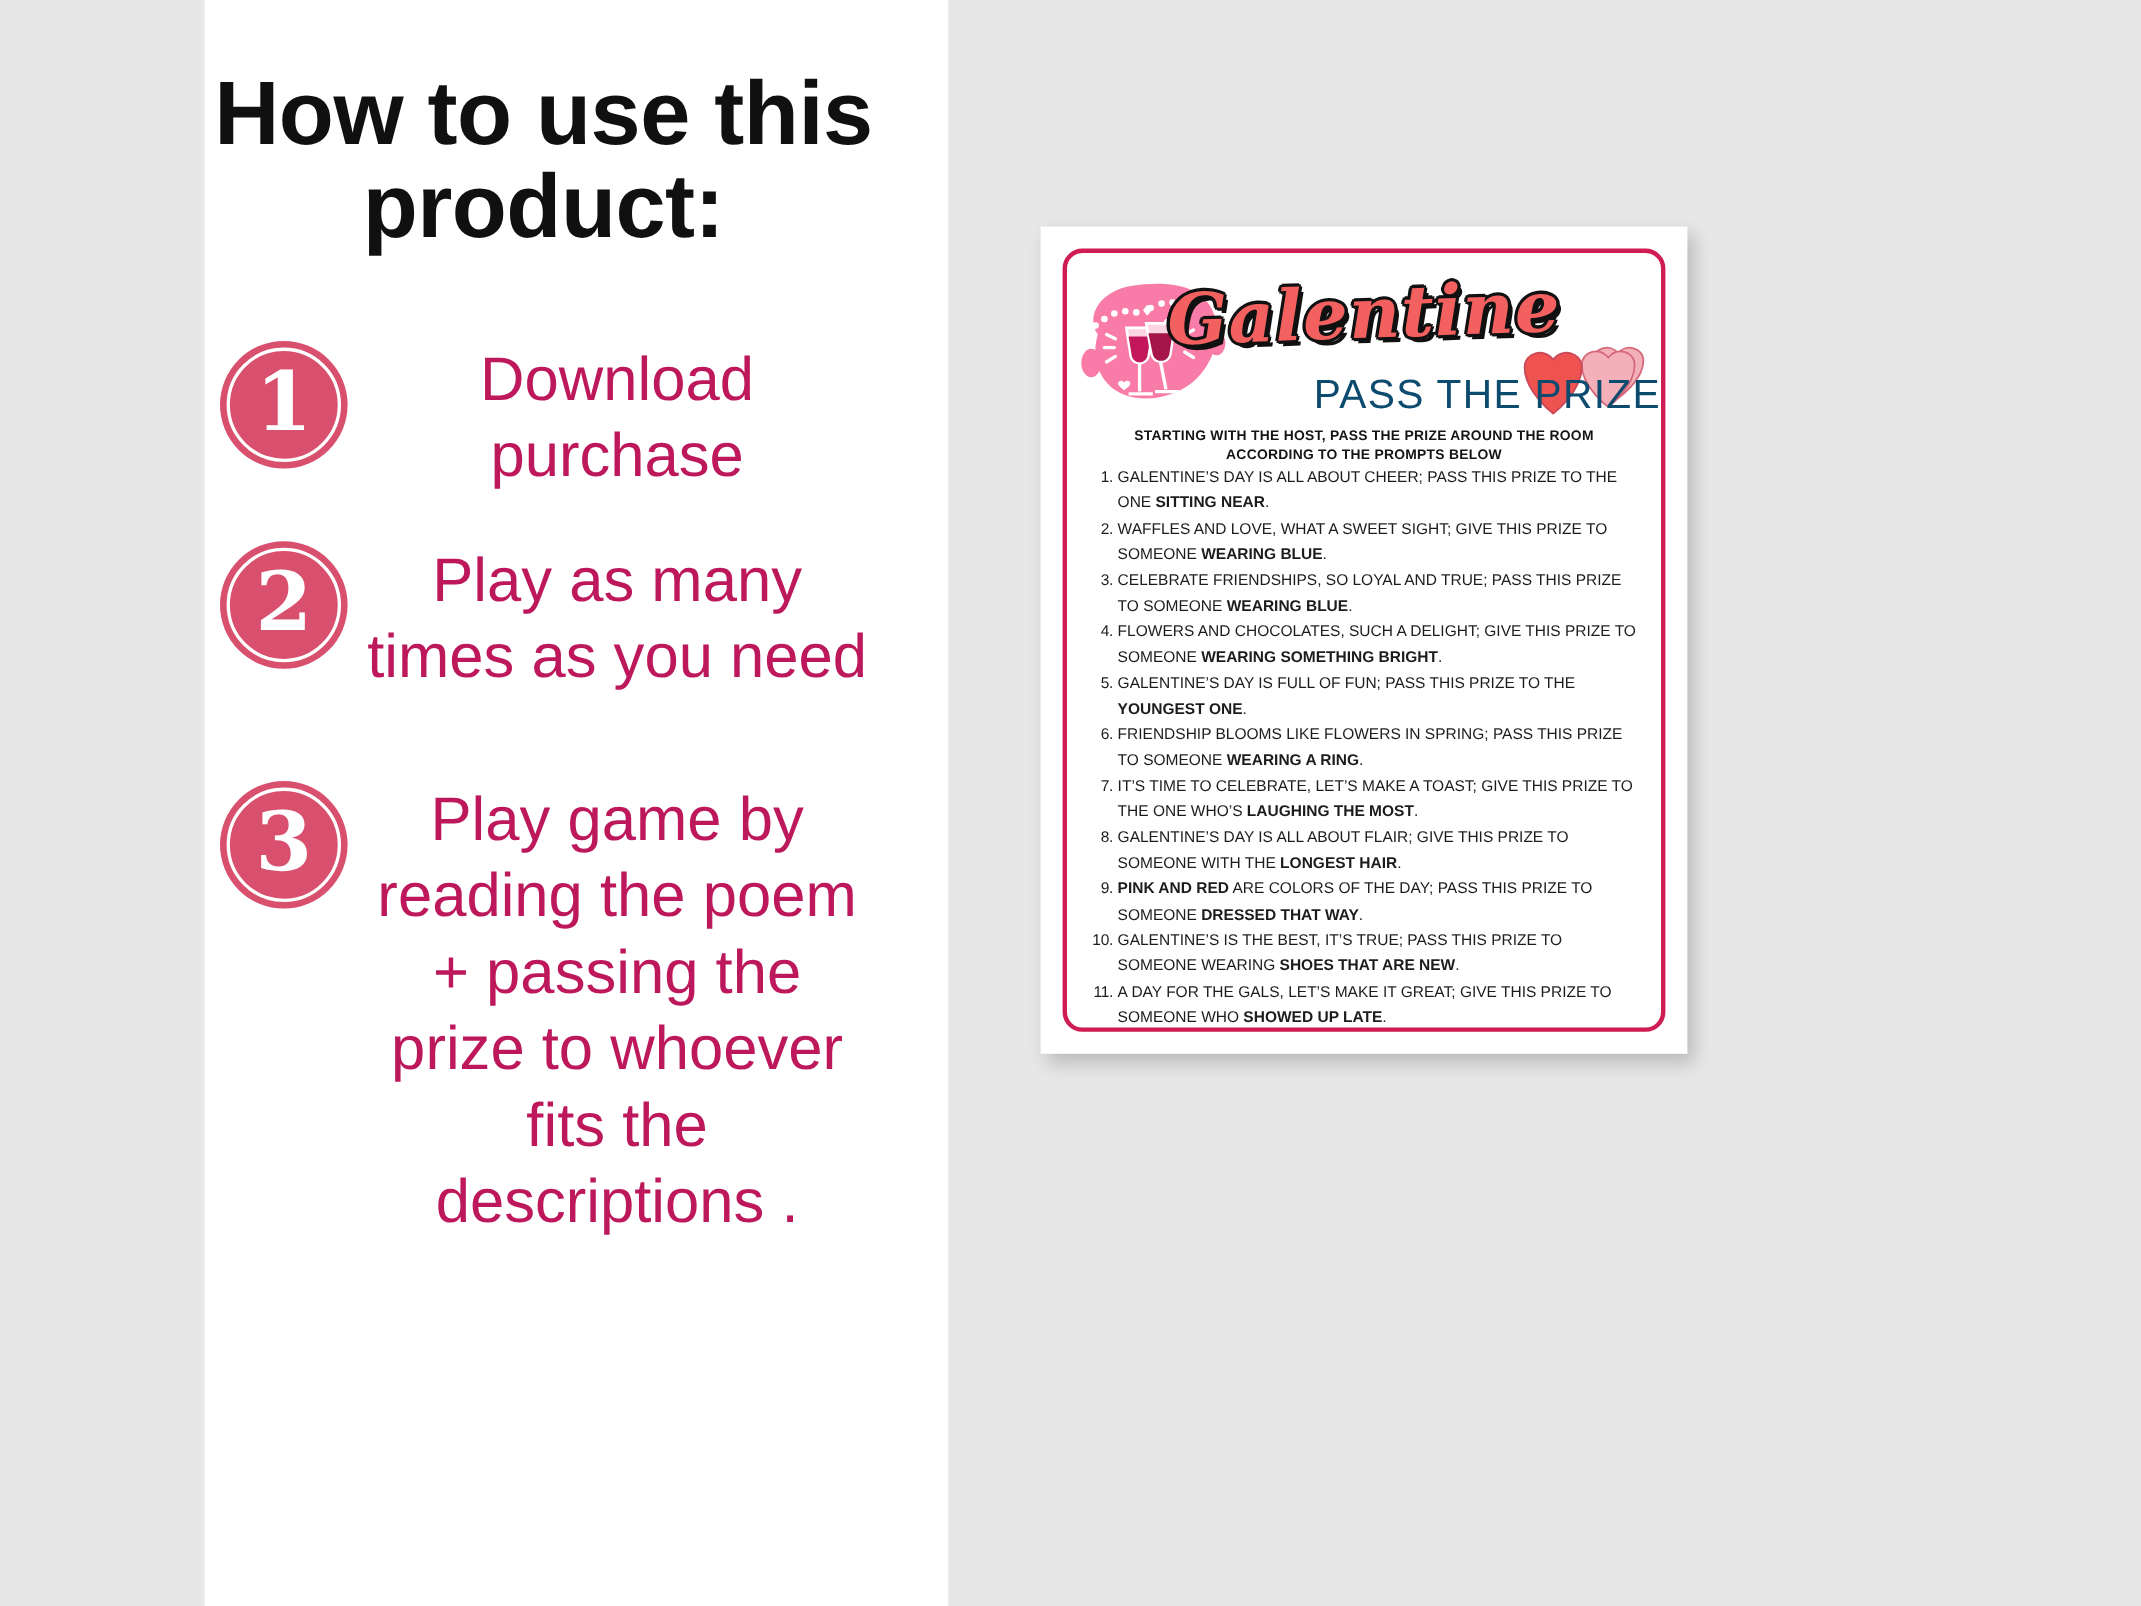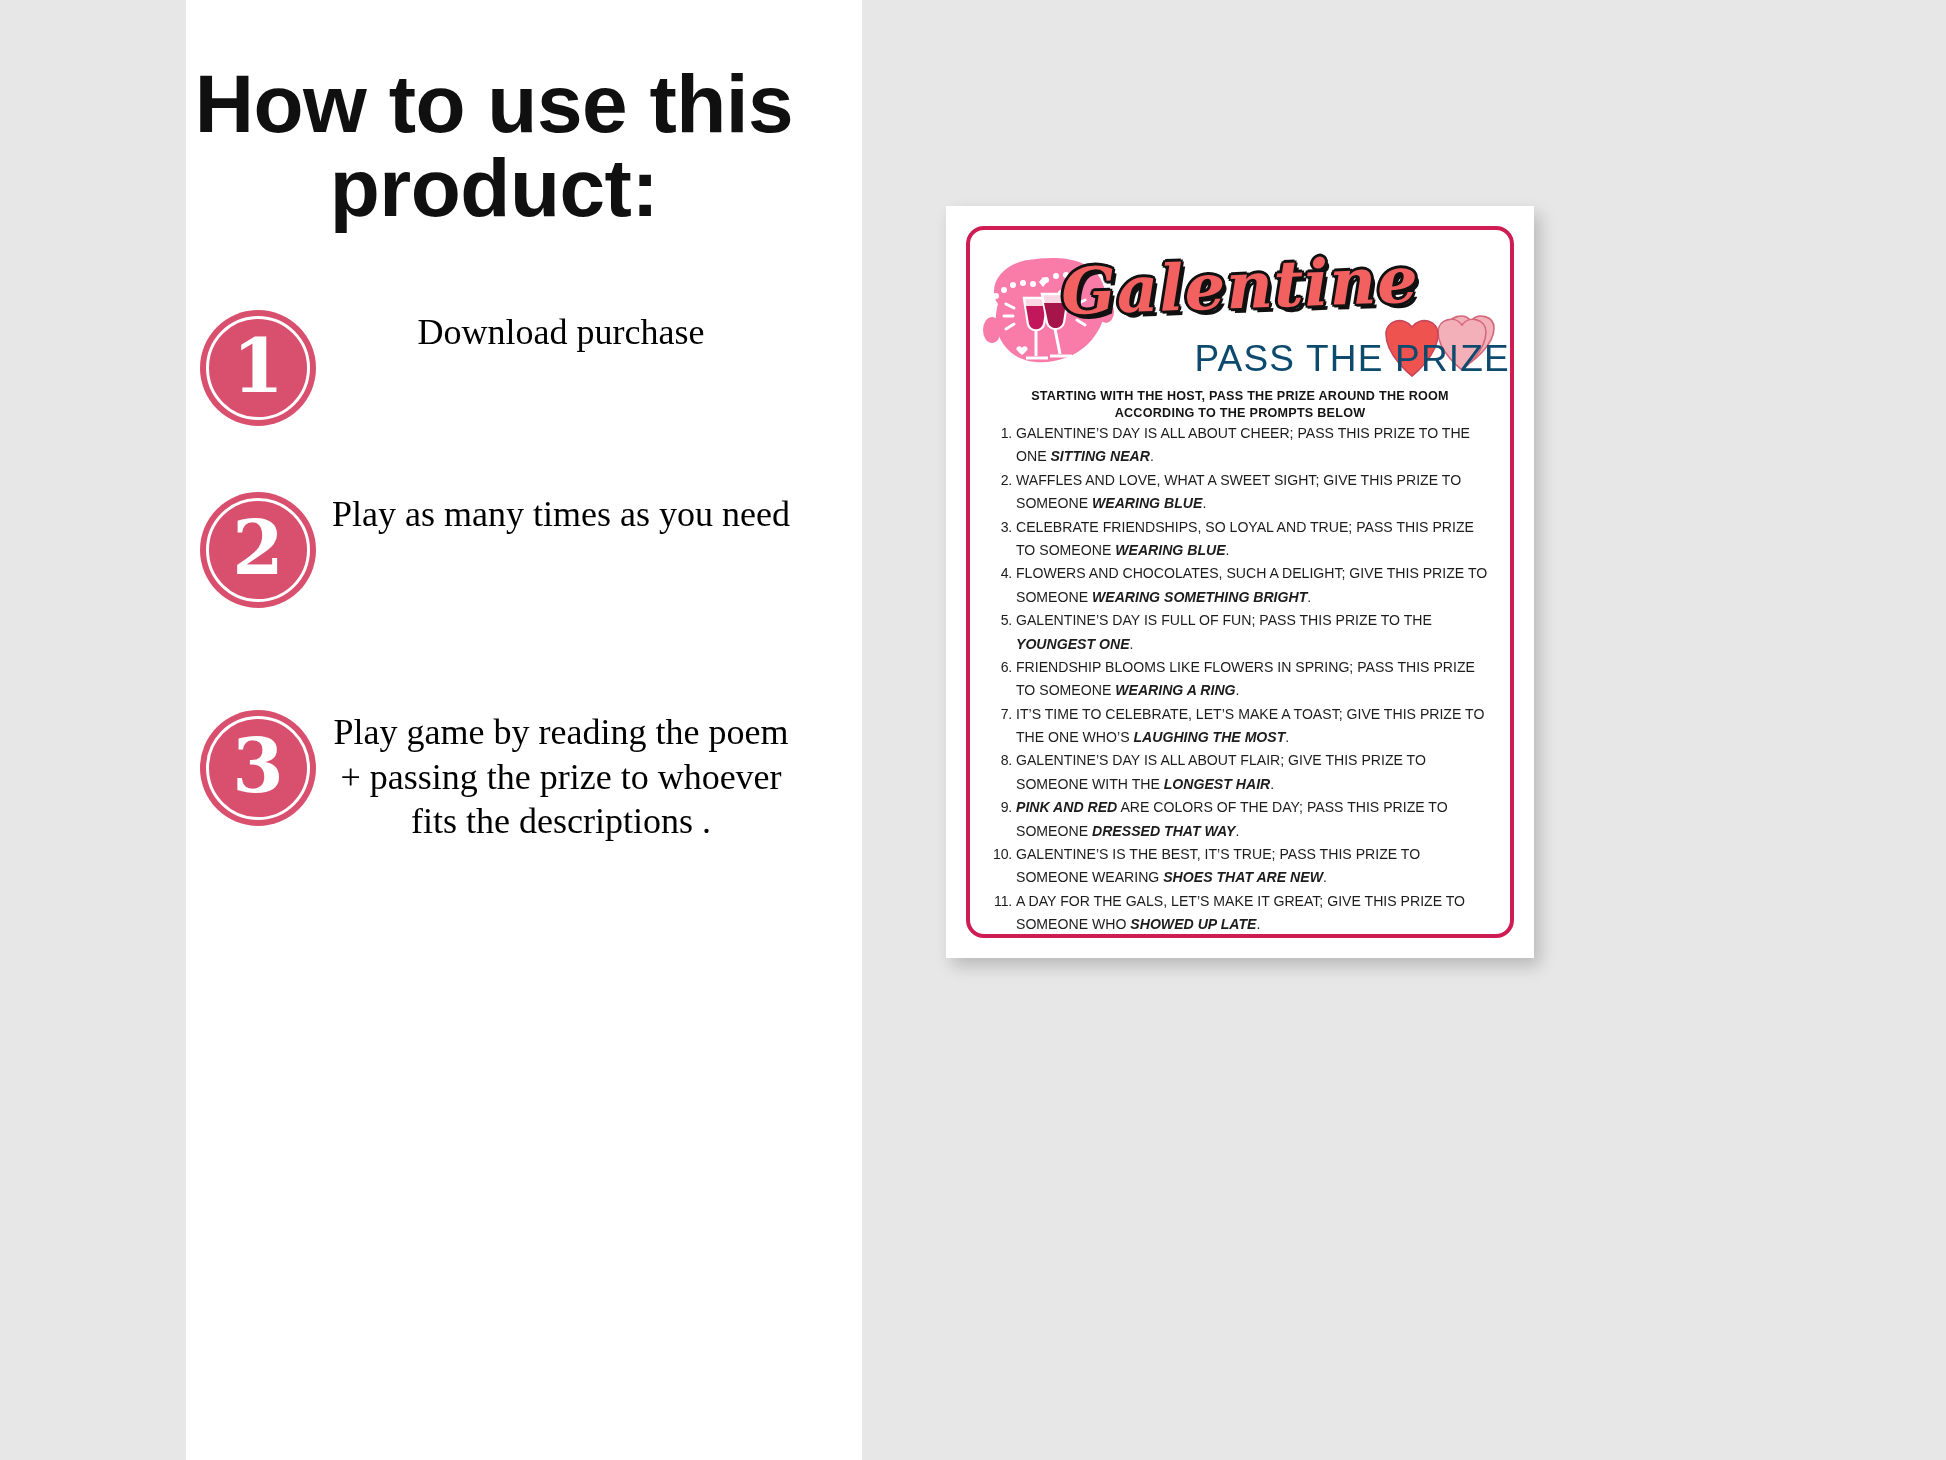--- a/index.html
+++ b/index.html
@@ -80,24 +80,24 @@
     font-weight: bold;
     font-size: 74px;
     line-height: 1;
     padding-bottom: 4px;
     box-sizing: border-box;
   }
 
   .step-text {
     flex: 1 1 auto;
     text-align: center;
-    font-size: 36px;
+    font-size: 56px;
     line-height: 1.24;
-    color: #000000;
-    font-family: Liberation Serif, serif;
+    color: #be185d;
+    font-family: Liberation Sans, sans-serif;
     font-weight: normal;
     padding-left: 10px;
     padding-right: 6px;
   }
 
   #step-1 { top: 310px; }
   #step-2 { top: 492px; }
   #step-3 { top: 710px; }
 
   
@@ -212,21 +212,21 @@
   }
   .prompt-num {
     flex: 0 0 26px;
     text-align: right;
     padding-right: 4px;
     letter-spacing: -0.2px;
   }
   .prompt-body {
     flex: 1 1 auto;
   }
-  .prompt-body b { font-weight: bold; font-style: italic; }
+  .prompt-body b { font-weight: bold; }
 </style>
 </head>
 <body>
 
 <div id="left-panel">
 
   <div id="how-to-title">How to use this product:</div>
 
   <div class="step-row" id="step-1">
     <div class="step-badge">

